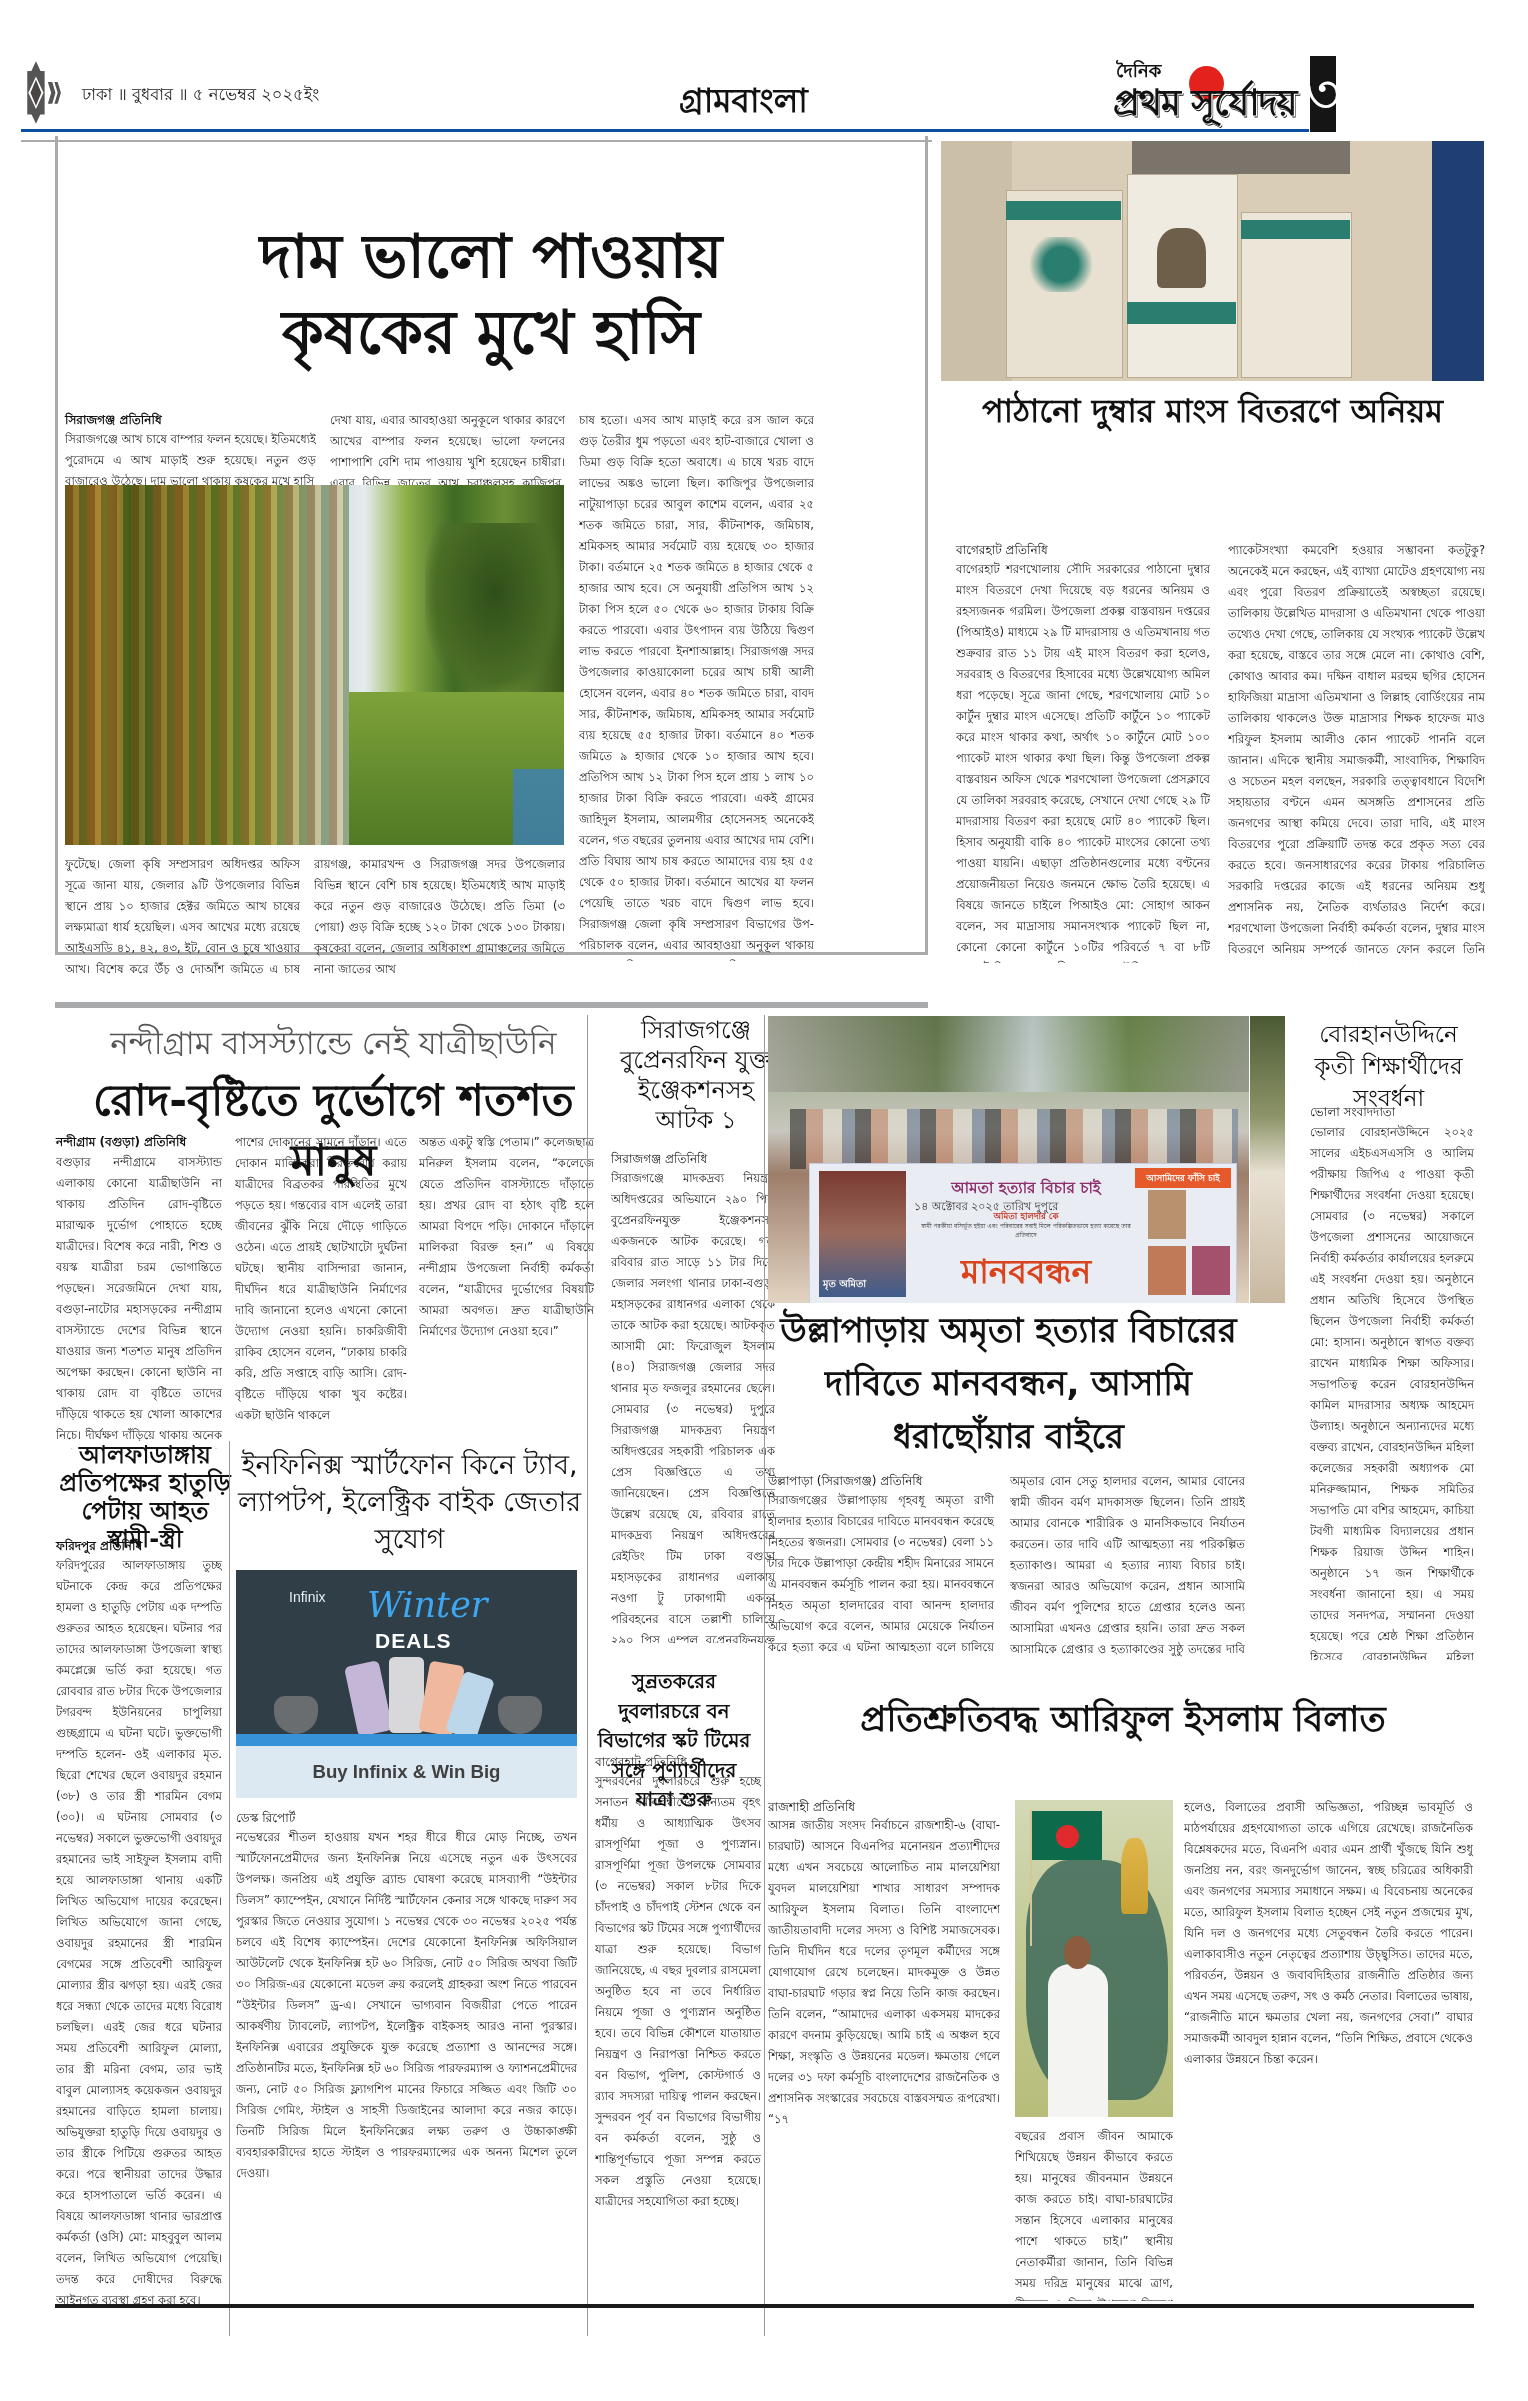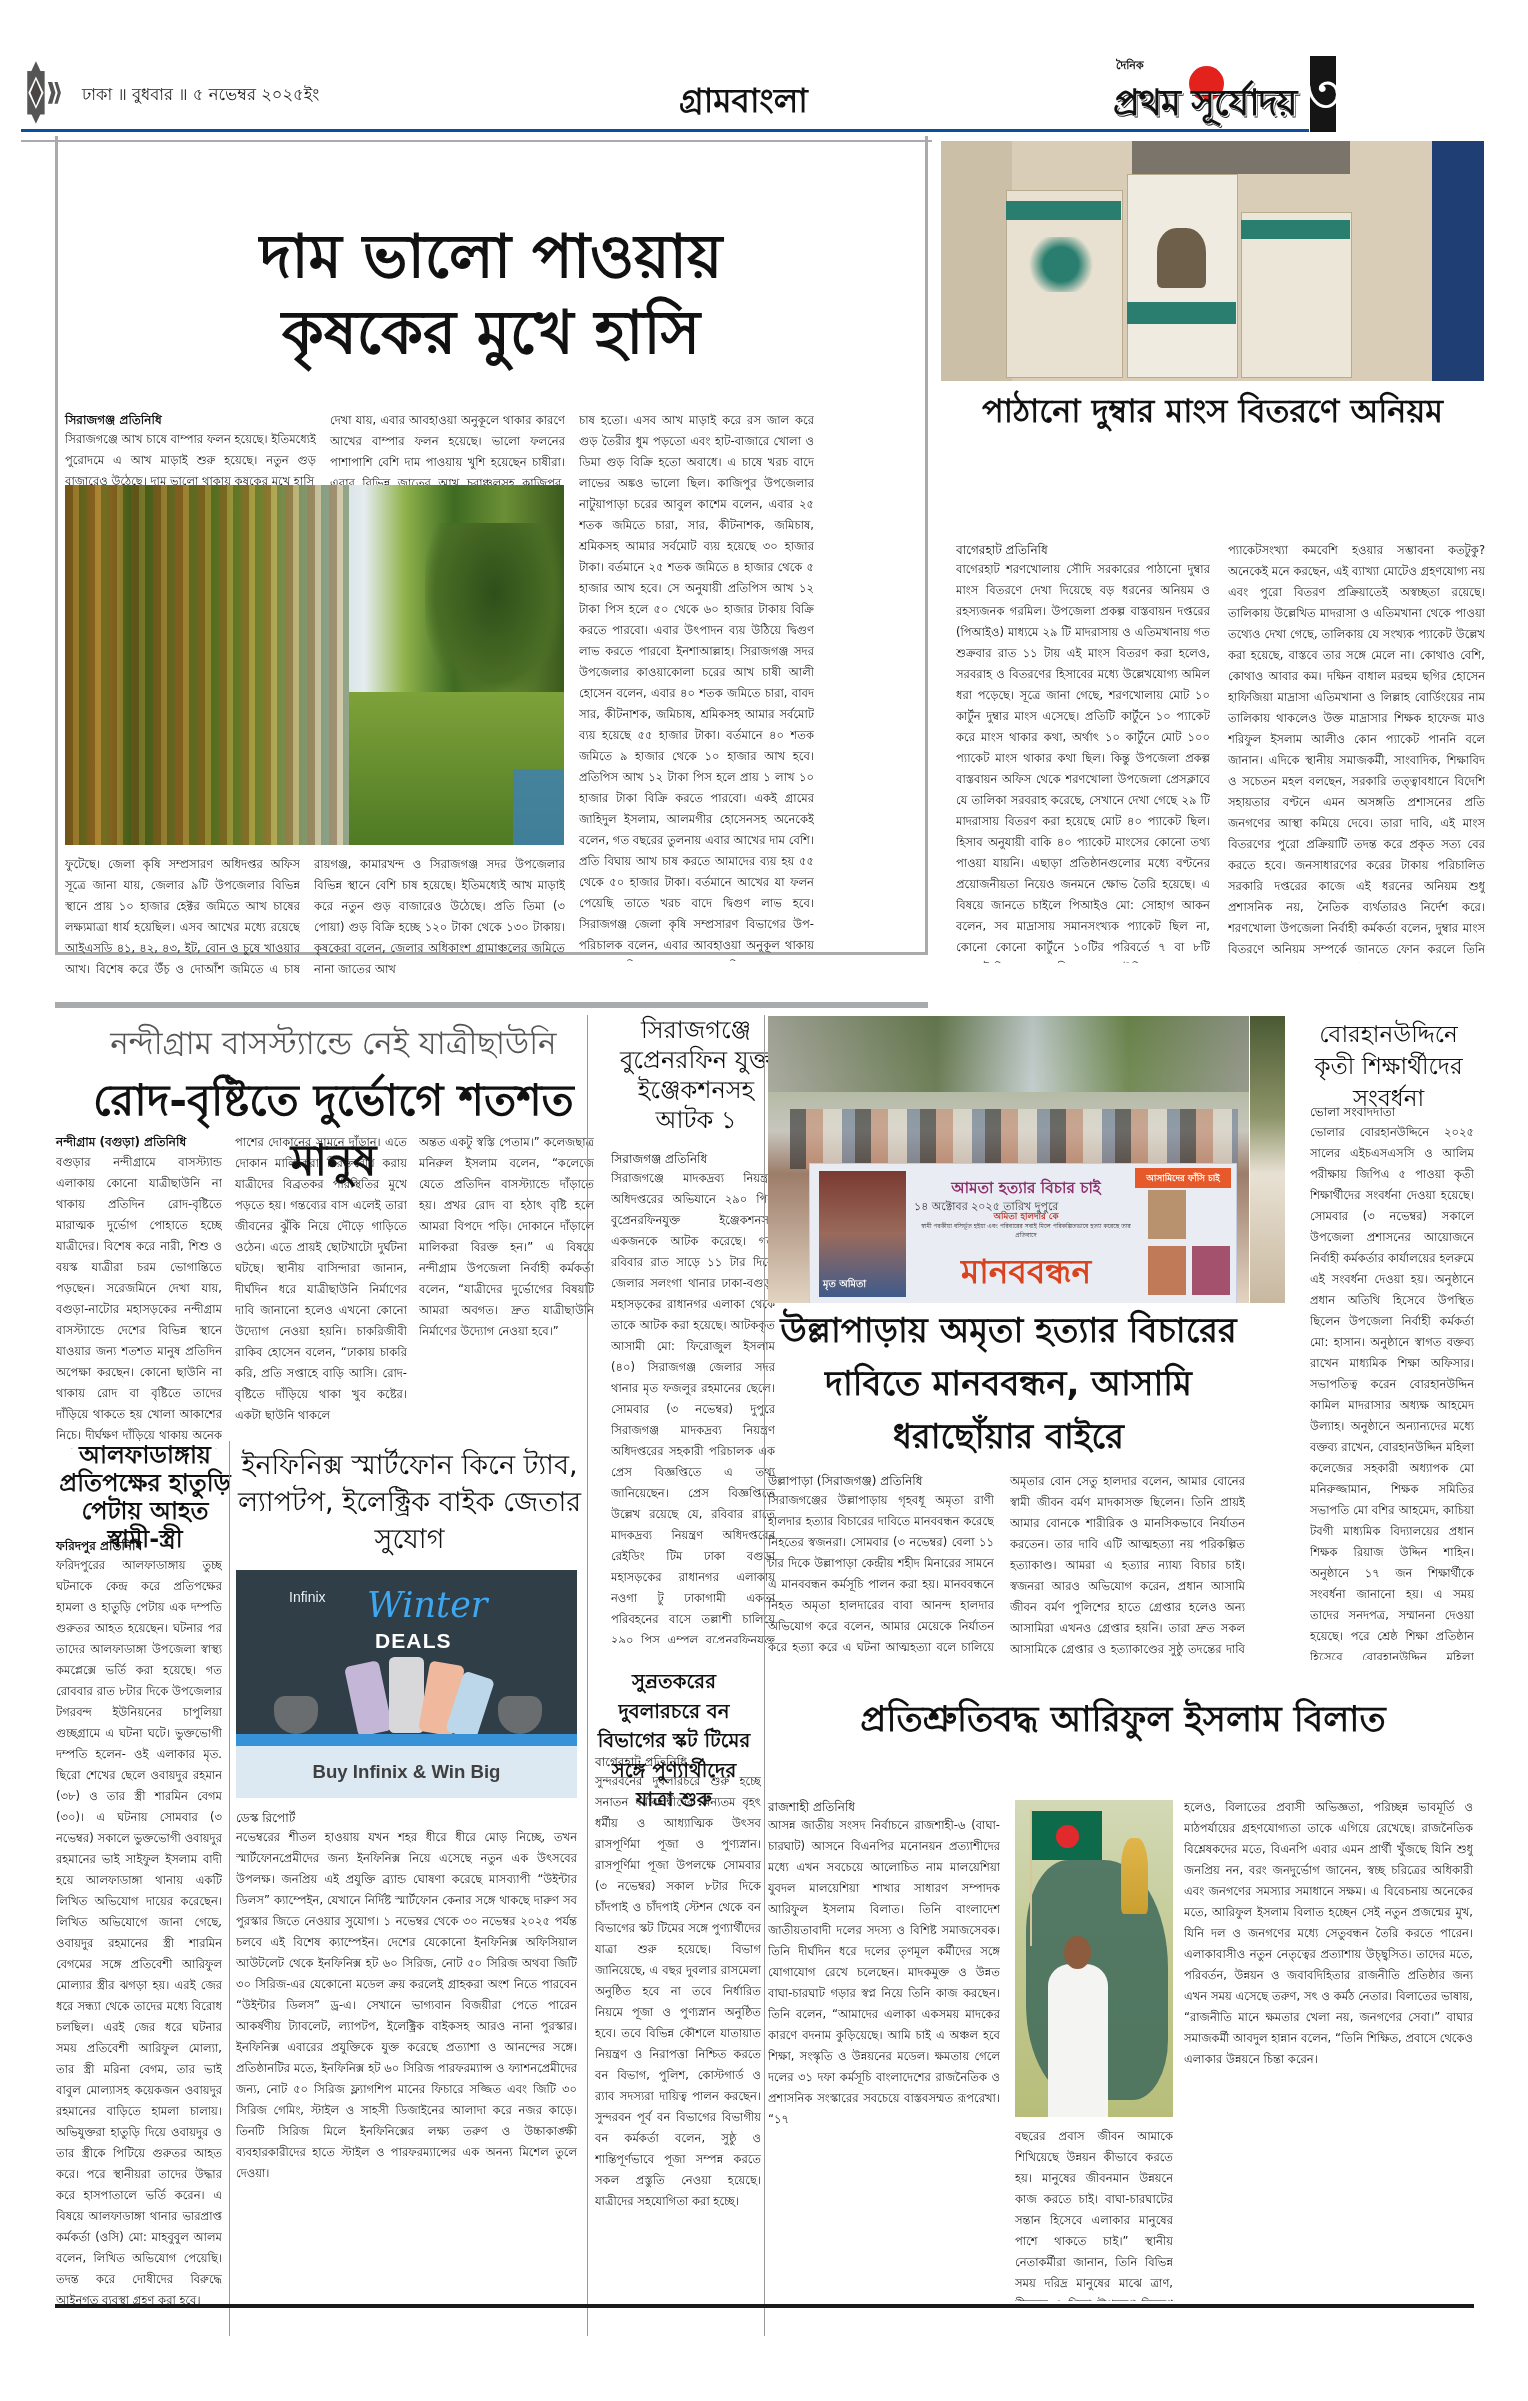--- a/index.html
+++ b/index.html
@@ -31,21 +31,21 @@
     <polygon points="44,38 52,38 58,58 52,78 44,78 50,58" fill="#555"></polygon>
     <polygon points="56,38 62,38 68,58 62,78 56,78 62,58" fill="#555"></polygon>
   </svg>
   <div class="abs" style="left:82px;top:82px;font-size:16.4px;color:#222;">ঢাকা ॥ বুধবার ॥ ৫ নভেম্বর ২০২৫ইং</div>
   <div class="abs" style="left:679px;top:75px;font-size:33px;font-weight:bold;color:#111;">গ্রামবাংলা</div>
   <div class="abs blue-rule" style="left:21px;top:129px;width:1288px;"></div>
   <div class="abs gray-rule" style="left:21px;top:140px;width:911px;height:2.2px;"></div>
 
   <div class="abs" style="left:1102px;top:55px;width:196px;height:76px;">
     <div class="abs logo-sun" style="left:87px;top:11px;width:35px;height:35px;"></div>
-    <div class="abs" style="left:14px;top:2.2px;font-size:11px;font-weight:bold;">দৈনিক</div>
+    <div class="abs" style="left:14px;top:2.2px;font-size:18px;font-weight:bold;">দৈনিক</div>
     <div class="abs" style="left:11px;top:19.6px;font-size:36px;font-weight:bold;color:#111;text-shadow:1.1px 1.1px 0 #fff,1.6px 1.6px 0 #111;letter-spacing:-1.1px;">প্রথম সূর্যোদয়</div>
   </div>
   <div class="abs page-badge" style="left:1310px;top:56px;width:26px;height:76px;">
     <span style="font-size:55px;line-height:1;">৩</span>
   </div>
 </div>
 
 <div class="abs" style="left:55px;top:136px;width:873px;height:819px;border:3.3px solid #a9aaac;border-top:none;box-sizing:border-box;"></div>
 <div class="abs hl" style="left:60px;top:218px;width:862px;">
   <div style="font-size:60px;font-weight:bold;line-height:76px;">দাম ভালো পাওয়ায়</div>

